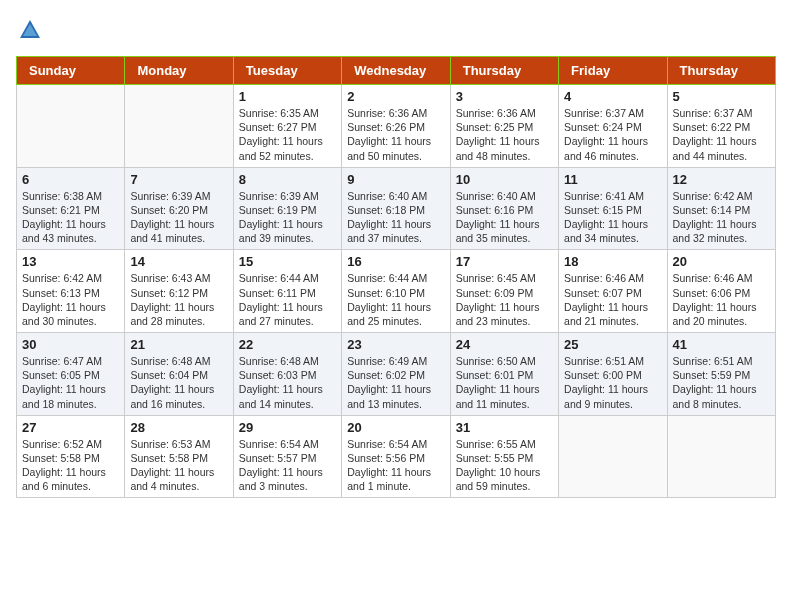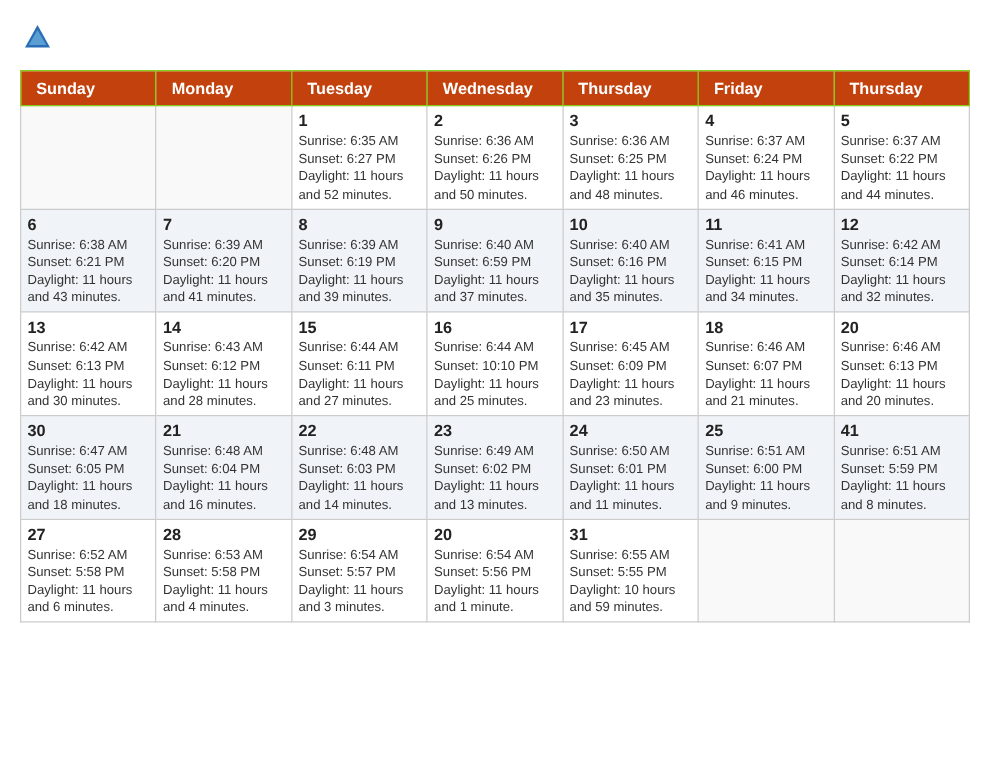--- a/index.html
+++ b/index.html
@@ -180,21 +180,21 @@
         </td>
         <td>
           <span class="day-num">8</span>
           <div class="day-info">Sunrise: 6:39 AM
 Sunset: 6:19 PM
 Daylight: 11 hours and 39 minutes.</div>
         </td>
         <td>
           <span class="day-num">9</span>
           <div class="day-info">Sunrise: 6:40 AM
-Sunset: 6:59 PM
+Sunset: 6:18 PM
 Daylight: 11 hours and 37 minutes.</div>
         </td>
         <td>
           <span class="day-num">10</span>
           <div class="day-info">Sunrise: 6:40 AM
 Sunset: 6:16 PM
 Daylight: 11 hours and 35 minutes.</div>
         </td>
         <td>
           <span class="day-num">11</span>
@@ -224,39 +224,39 @@
         </td>
         <td>
           <span class="day-num">15</span>
           <div class="day-info">Sunrise: 6:44 AM
 Sunset: 6:11 PM
 Daylight: 11 hours and 27 minutes.</div>
         </td>
         <td>
           <span class="day-num">16</span>
           <div class="day-info">Sunrise: 6:44 AM
-Sunset: 10:10 PM
+Sunset: 6:10 PM
 Daylight: 11 hours and 25 minutes.</div>
         </td>
         <td>
           <span class="day-num">17</span>
           <div class="day-info">Sunrise: 6:45 AM
 Sunset: 6:09 PM
 Daylight: 11 hours and 23 minutes.</div>
         </td>
         <td>
           <span class="day-num">18</span>
           <div class="day-info">Sunrise: 6:46 AM
 Sunset: 6:07 PM
 Daylight: 11 hours and 21 minutes.</div>
         </td>
         <td>
           <span class="day-num">20</span>
           <div class="day-info">Sunrise: 6:46 AM
-Sunset: 6:13 PM
+Sunset: 6:06 PM
 Daylight: 11 hours and 20 minutes.</div>
         </td>
       </tr>
       <tr>
         <td>
           <span class="day-num">30</span>
           <div class="day-info">Sunrise: 6:47 AM
 Sunset: 6:05 PM
 Daylight: 11 hours and 18 minutes.</div>
         </td>

